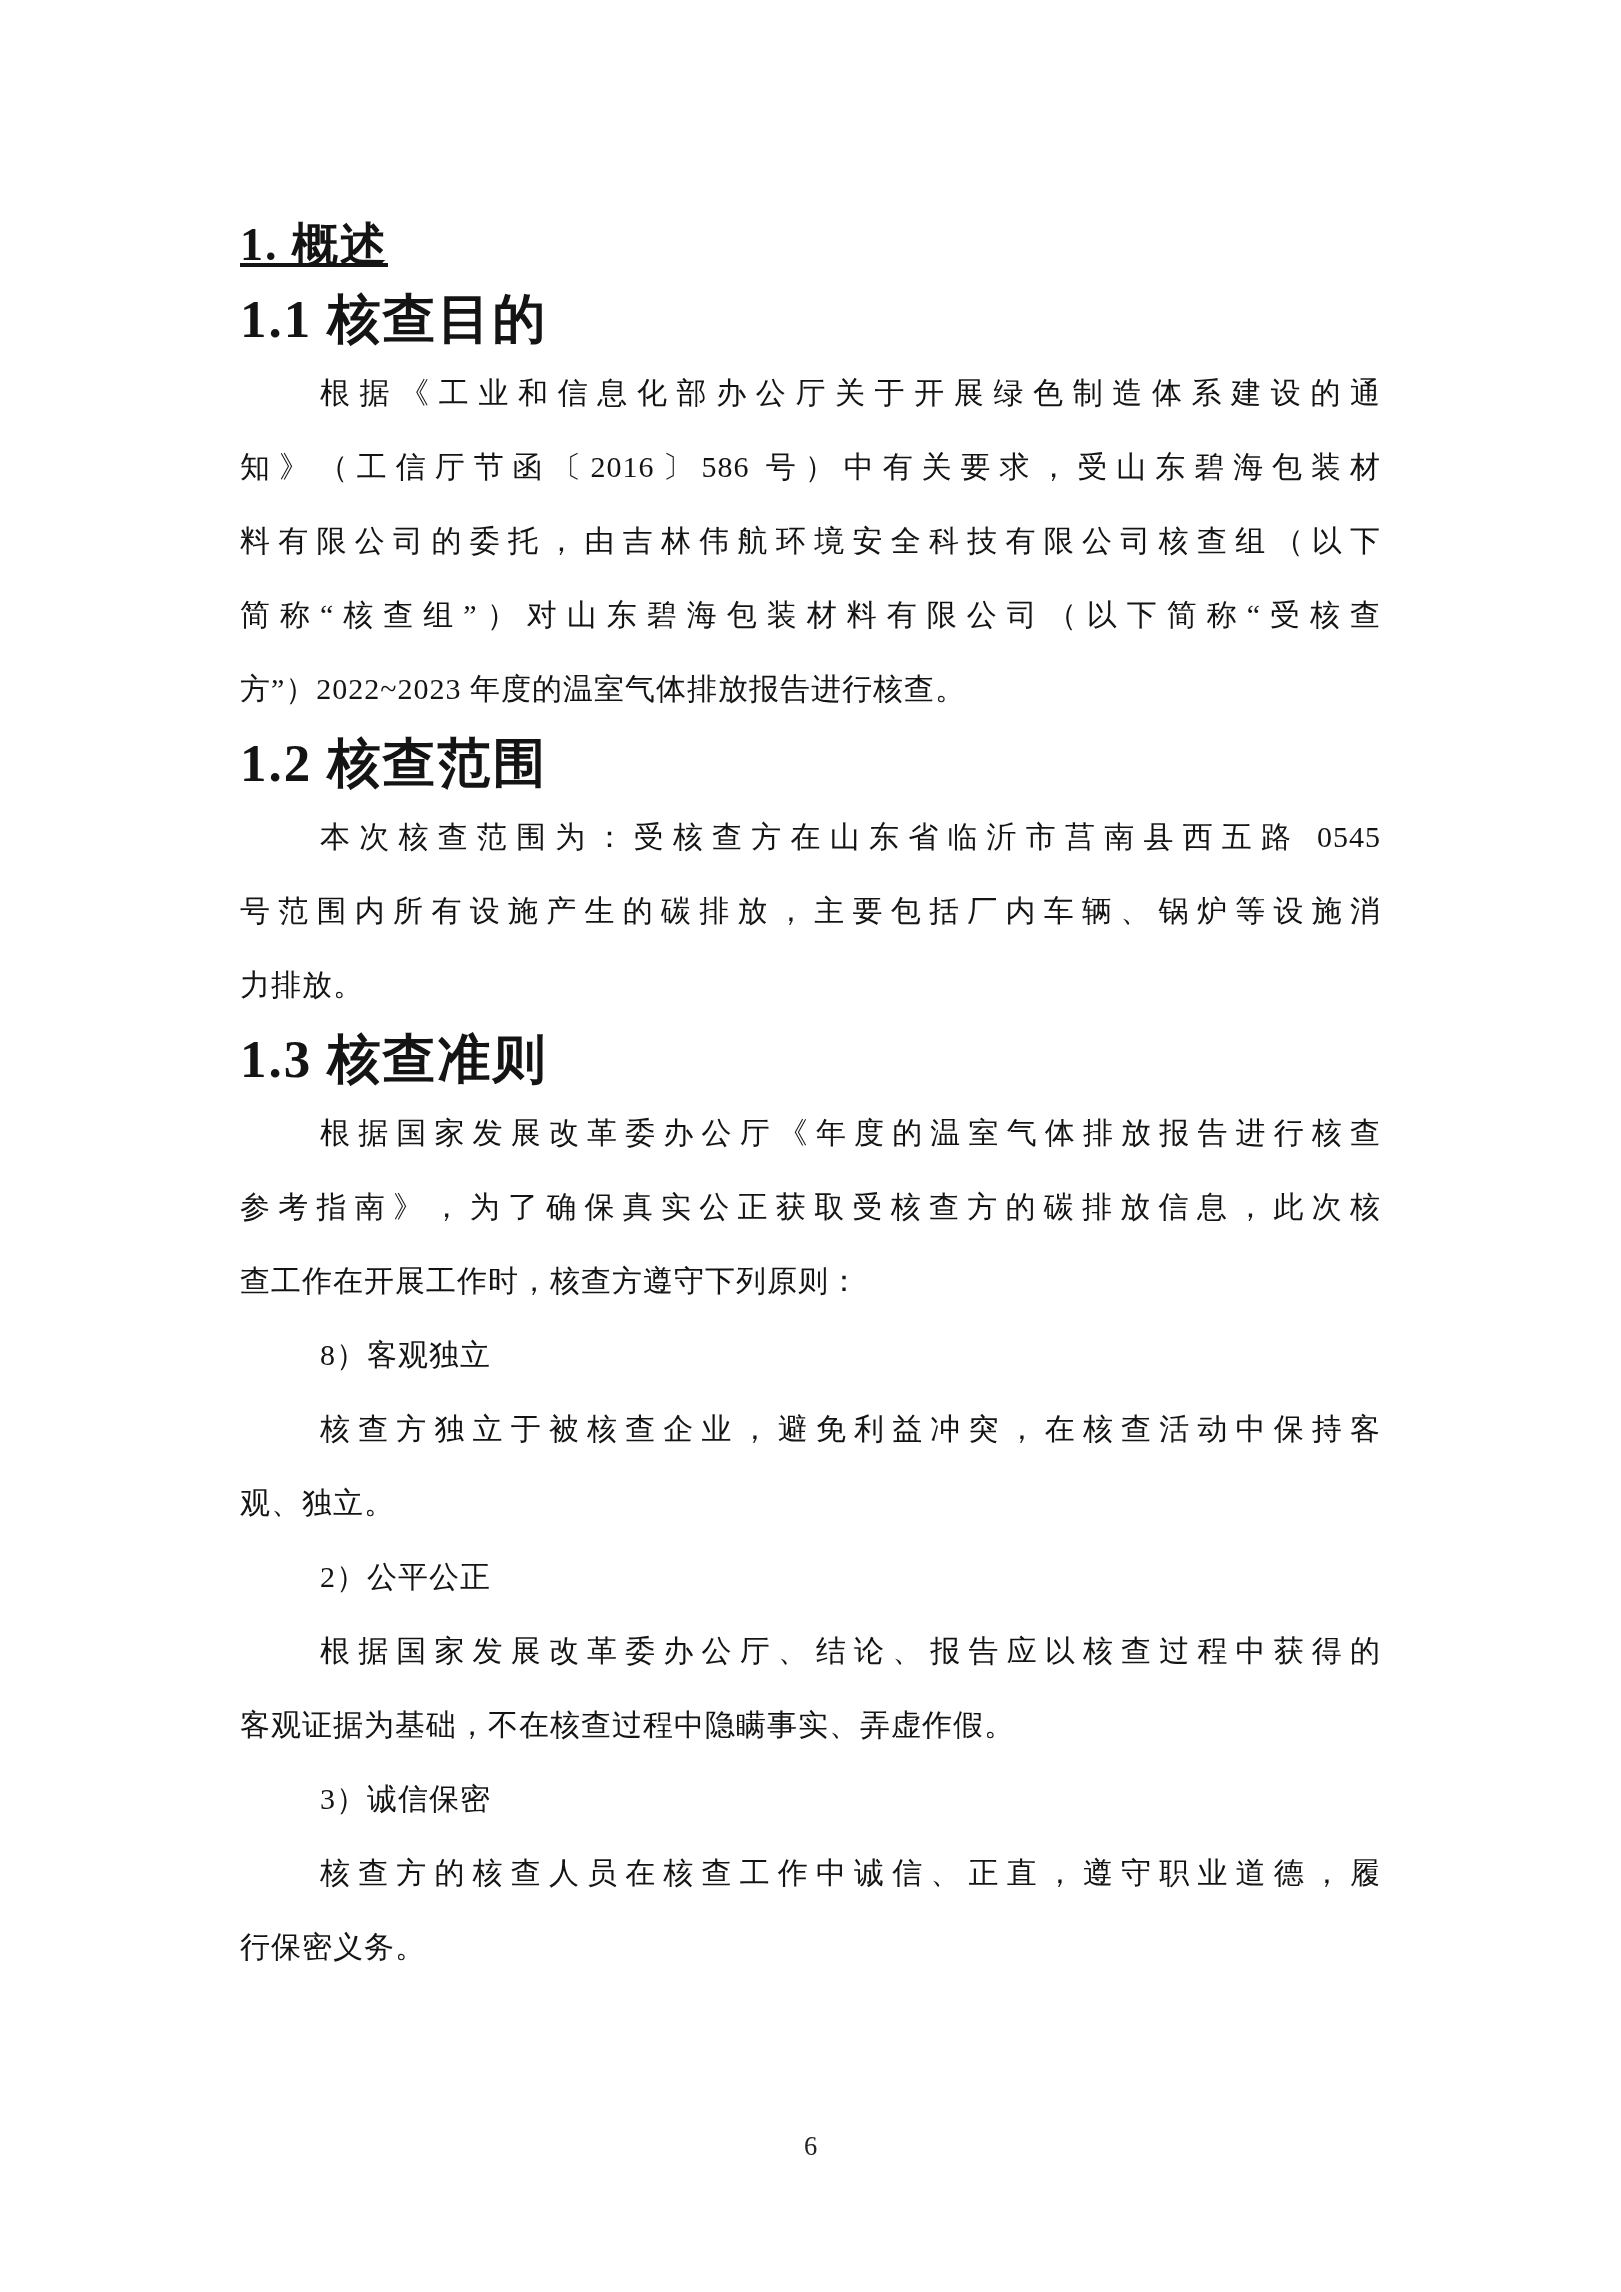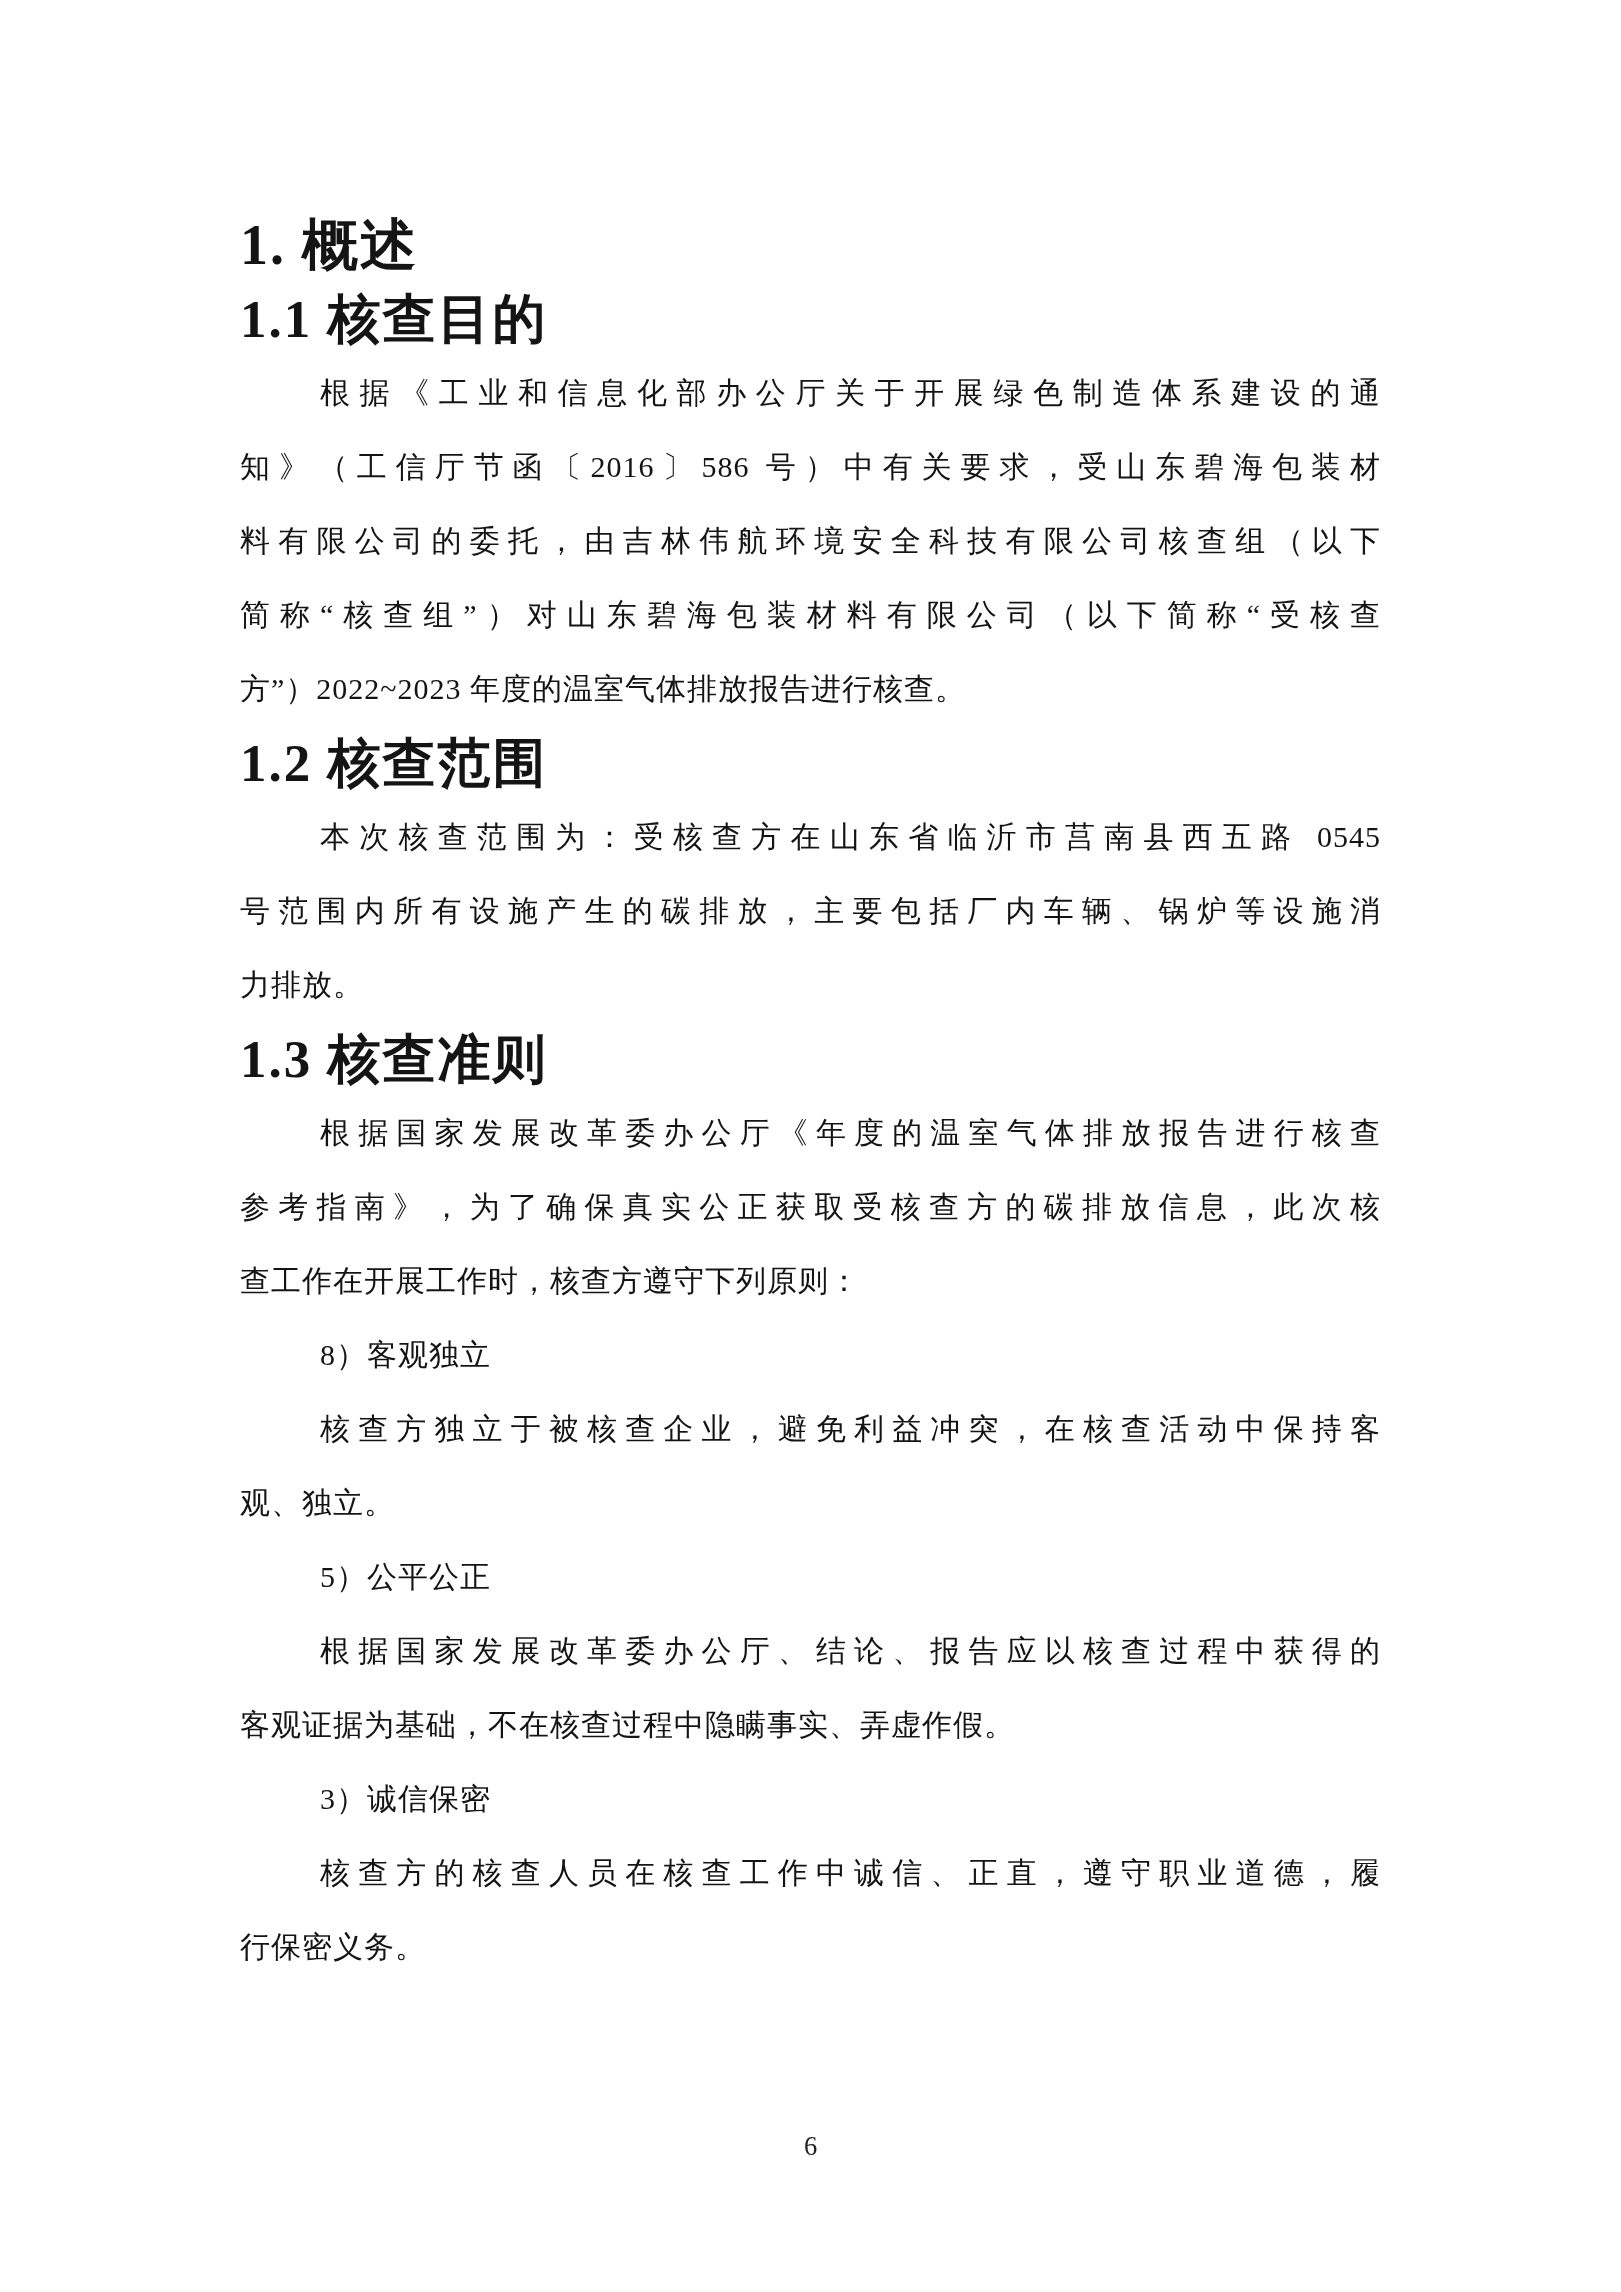--- a/index.html
+++ b/index.html
@@ -30,23 +30,24 @@
   }
   .fill {
     text-align: justify;
     text-align-last: justify;
     text-justify: inter-character;
   }
   .indent {
     padding-left: 80px;
   }
   .h1 {
-    font-size: 56px;
+    font-size: 46px;
     font-weight: bold;
     letter-spacing: 2px;
+    text-decoration: underline;
   }
   .h2 {
     font-size: 53px;
     font-weight: bold;
     letter-spacing: 2px;
   }
   .footer {
     position: absolute;
     top: 2127px;
     left: 0;
@@ -79,21 +80,21 @@
 
     <div class="line h2">1.3 核查准则</div>
     <div class="line indent fill">根据国家发展改革委办公厅《年度的温室气体排放报告进行核查</div>
     <div class="line fill">参考指南》，为了确保真实公正获取受核查方的碳排放信息，此次核</div>
     <div class="line">查工作在开展工作时，核查方遵守下列原则：</div>
 
     <div class="line indent">8）客观独立</div>
     <div class="line indent fill">核查方独立于被核查企业，避免利益冲突，在核查活动中保持客</div>
     <div class="line">观、独立。</div>
 
-    <div class="line indent">5）公平公正</div>
+    <div class="line indent">2）公平公正</div>
     <div class="line indent fill">根据国家发展改革委办公厅、结论、报告应以核查过程中获得的</div>
     <div class="line">客观证据为基础，不在核查过程中隐瞒事实、弄虚作假。</div>
 
     <div class="line indent">3）诚信保密</div>
     <div class="line indent fill">核查方的核查人员在核查工作中诚信、正直，遵守职业道德，履</div>
     <div class="line">行保密义务。</div>
 
   </div>
 
   <div class="footer">6</div>

